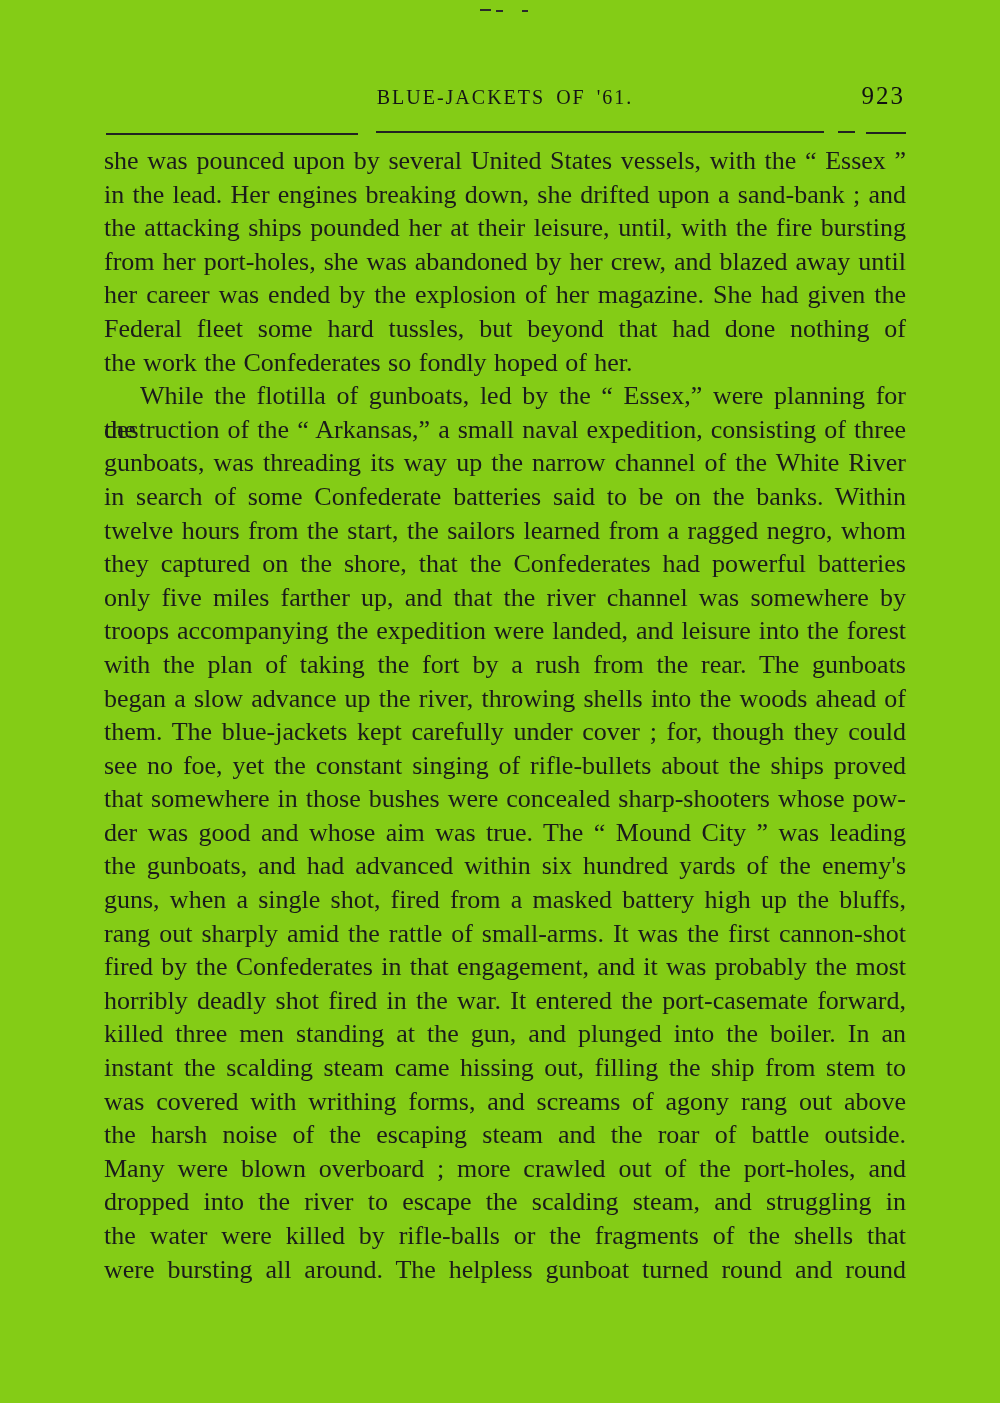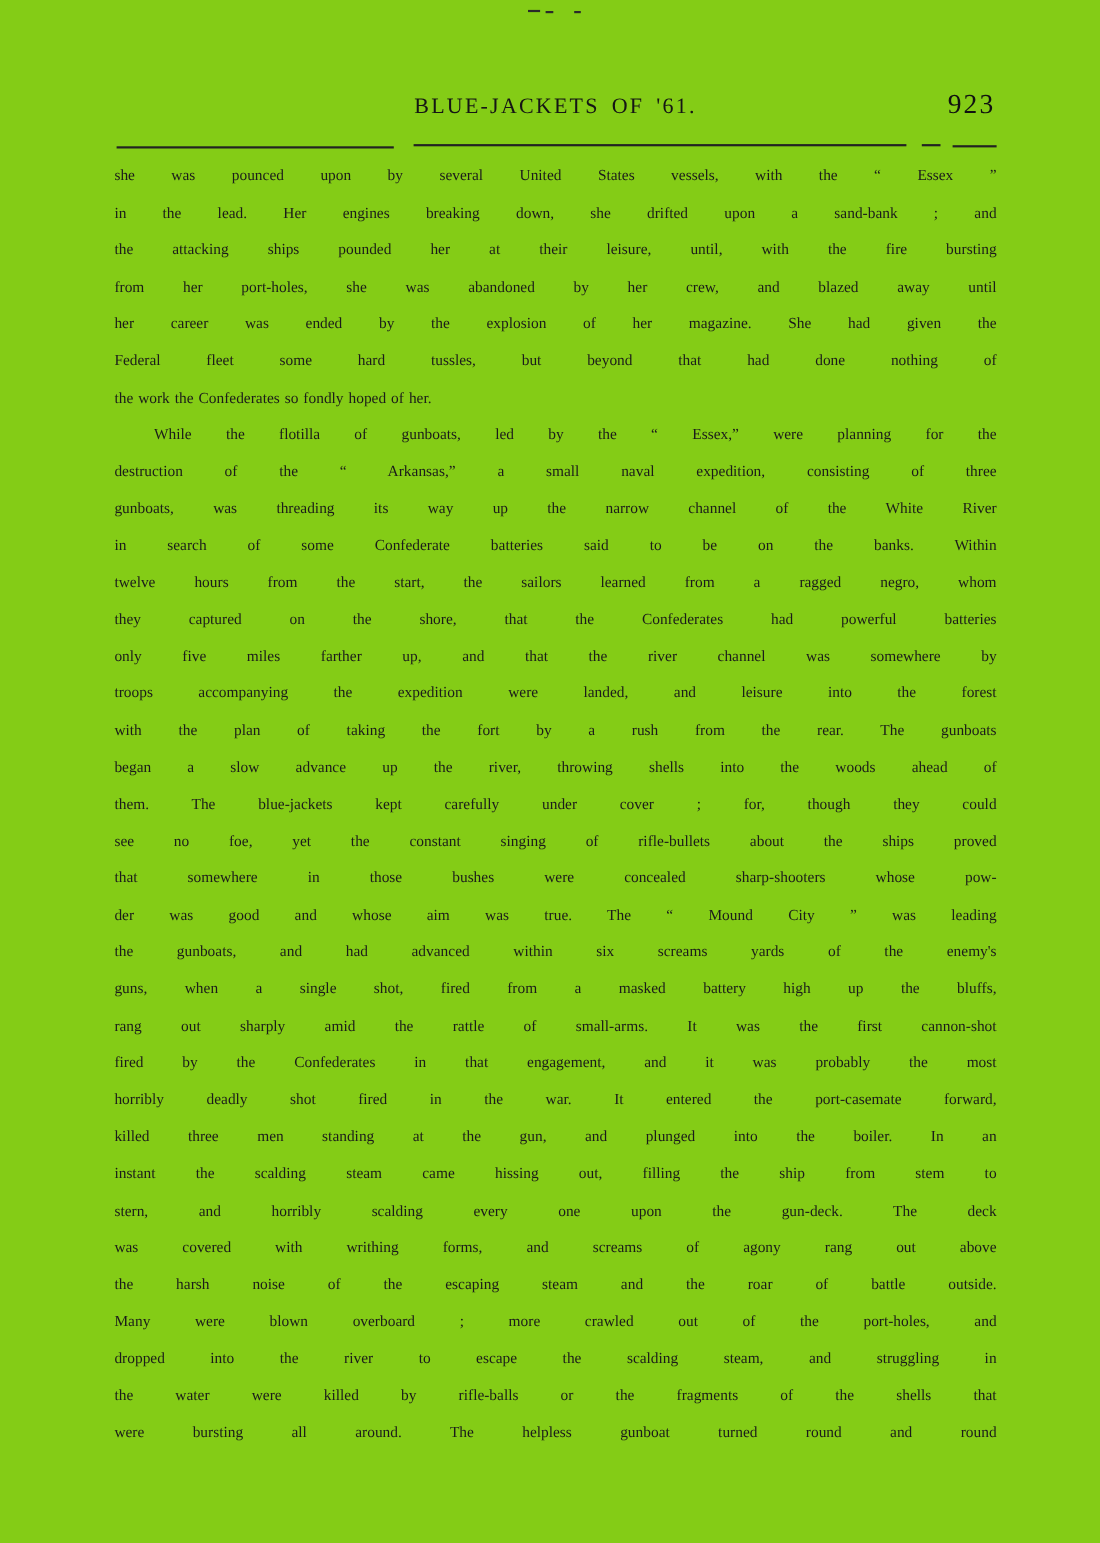--- a/index.html
+++ b/index.html
@@ -63,21 +63,21 @@
   .rule-seg.r1 { left: 106px; top: 133px; width: 252px; }
   .rule-seg.r2 { left: 376px; top: 131px; width: 448px; }
   .rule-seg.r3 { left: 838px; top: 131px; width: 17px; }
   .rule-seg.r4 { left: 866px; top: 132px; width: 40px; }
 
   .text-block {
     position: absolute;
     left: 104px;
     top: 144px;
     width: 802px;
-    font-size: 14px;
+    font-size: 26px;
   }
   .paragraph { margin: 0; }
   .line {
     height: 33.6px;
     line-height: 33.6px;
     text-align: justify;
     text-align-last: justify;
     white-space: normal;
     word-spacing: 1px;
     color: #1b1b1b;
@@ -122,28 +122,27 @@
         <div class="line">twelve hours from the start, the sailors learned from a ragged negro, whom</div>
         <div class="line">they captured on the shore, that the Confederates had powerful batteries</div>
         <div class="line">only five miles farther up, and that the river channel was somewhere by</div>
         <div class="line">troops accompanying the expedition were landed, and leisure into the forest</div>
         <div class="line">with the plan of taking the fort by a rush from the rear.  The gunboats</div>
         <div class="line">began a slow advance up the river, throwing shells into the woods ahead of</div>
         <div class="line">them.  The blue-jackets kept carefully under cover ; for, though they could</div>
         <div class="line">see no foe, yet the constant singing of rifle-bullets about the ships proved</div>
         <div class="line">that somewhere in those bushes were concealed sharp-shooters whose pow-</div>
         <div class="line">der was good and whose aim was true.  The “ Mound City ” was leading</div>
-        <div class="line">the gunboats, and had advanced within six screams yards of the enemy's</div>
+        <div class="line">the gunboats, and had advanced within six hundred yards of the enemy's</div>
         <div class="line">guns, when a single shot, fired from a masked battery high up the bluffs,</div>
         <div class="line">rang out sharply amid the rattle of small-arms.  It was the first cannon-shot</div>
         <div class="line">fired by the Confederates in that engagement, and it was probably the most</div>
         <div class="line">horribly deadly shot fired in the war.  It entered the port-casemate forward,</div>
         <div class="line">killed three men standing at the gun, and plunged into the boiler.  In an</div>
         <div class="line">instant the scalding steam came hissing out, filling the ship from stem to</div>
-        <div class="line">stern, and horribly scalding every one upon the gun-deck.  The deck</div>
         <div class="line">was covered with writhing forms, and screams of agony rang out above</div>
         <div class="line">the harsh noise of the escaping steam and the roar of battle outside.</div>
         <div class="line">Many were blown overboard ; more crawled out of the port-holes, and</div>
         <div class="line">dropped into the river to escape the scalding steam, and struggling in</div>
         <div class="line">the water were killed by rifle-balls or the fragments of the shells that</div>
         <div class="line">were bursting all around.  The helpless gunboat turned round and round</div>
       </div>
     </div>
 
 </div>

